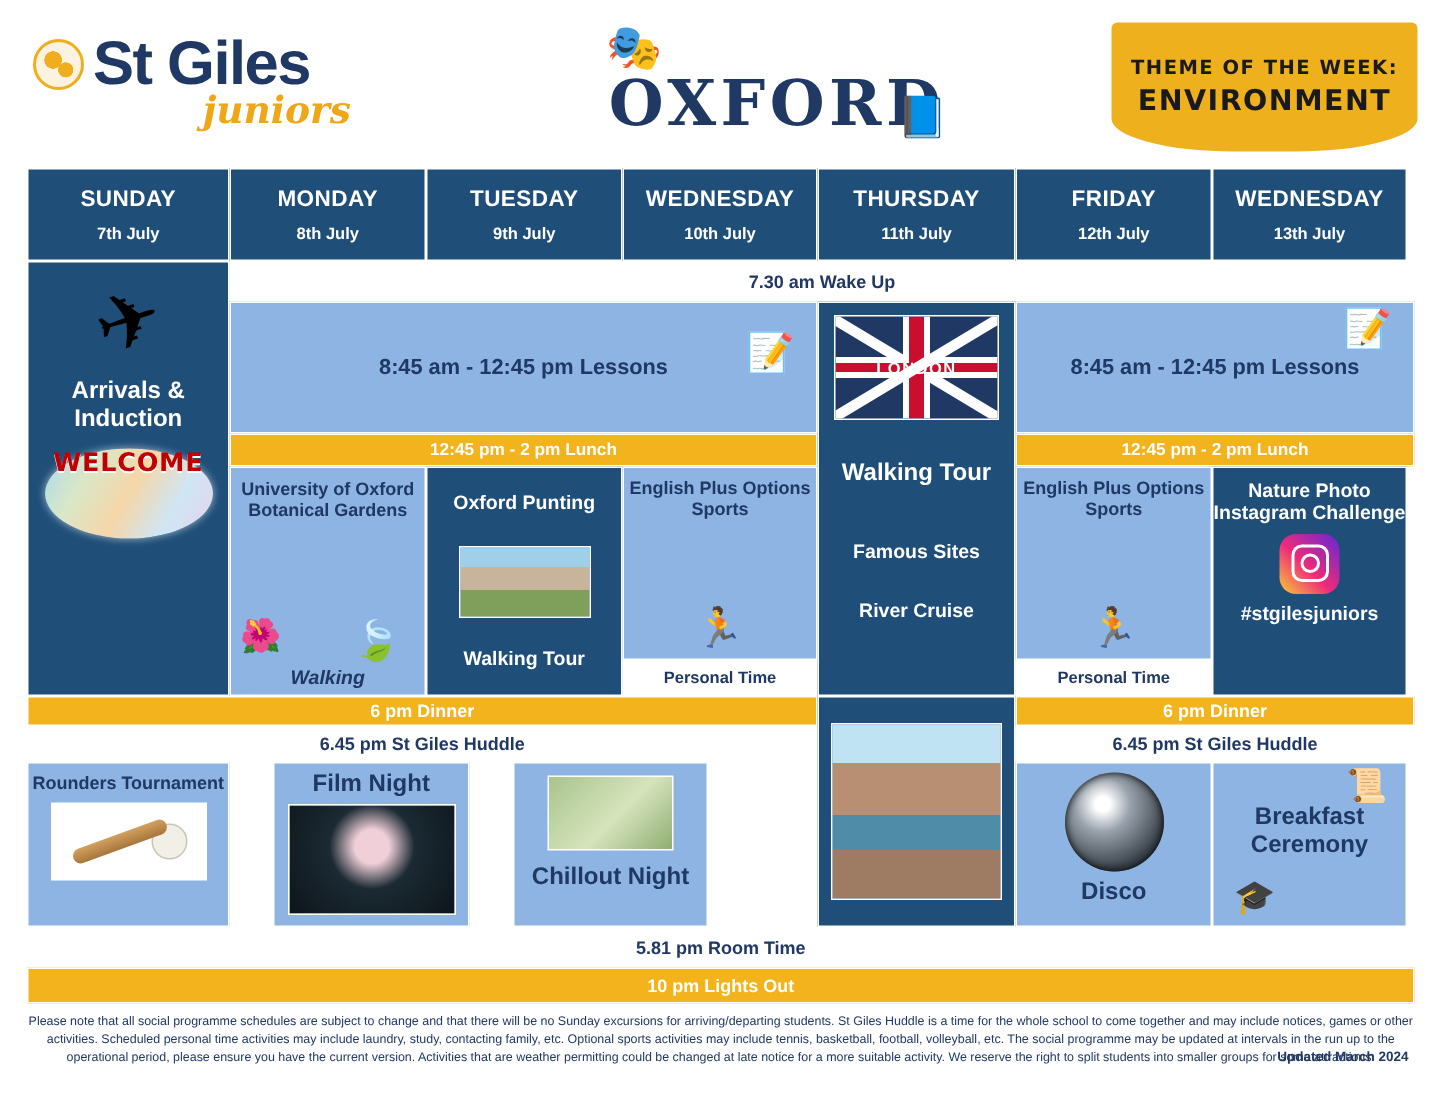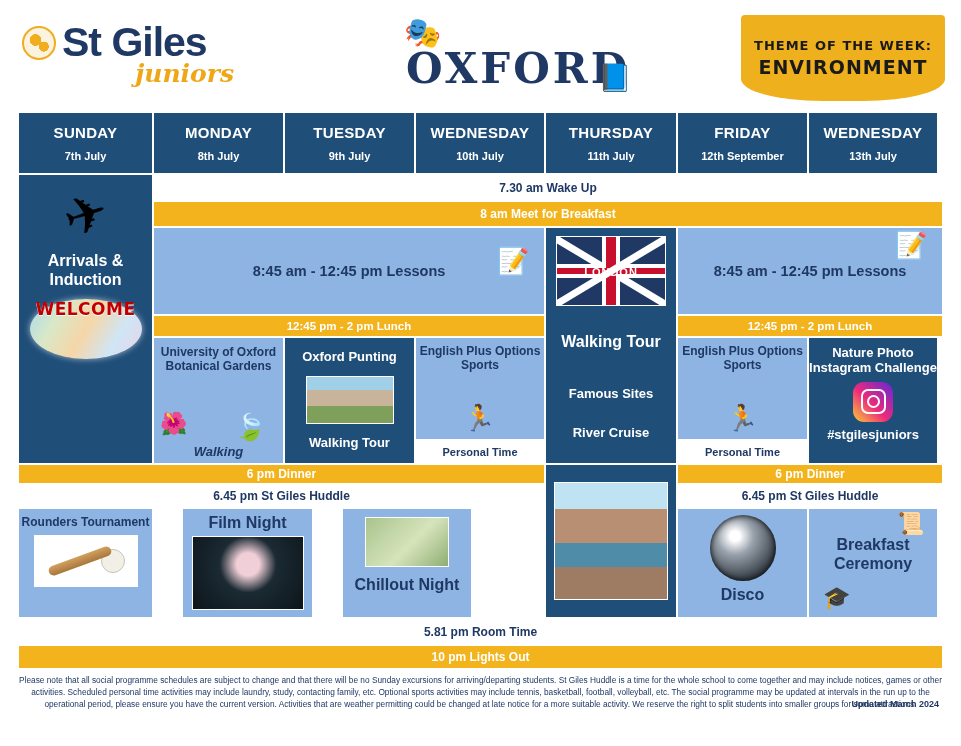--- a/index.html
+++ b/index.html
@@ -155,21 +155,21 @@
     <div class="cell dk c-wed">
       <div class="dayname">WEDNESDAY</div>
       <div class="daydate">10th July</div>
     </div>
     <div class="cell dk c-thu">
       <div class="dayname">THURSDAY</div>
       <div class="daydate">11th July</div>
     </div>
     <div class="cell dk c-fri">
       <div class="dayname">FRIDAY</div>
-      <div class="daydate">12th September</div>
+      <div class="daydate">12th July</div>
     </div>
     <div class="cell dk c-sat">
       <div class="dayname">WEDNESDAY</div>
       <div class="daydate">13th July</div>
     </div>
   </div>
 
   <div class="row">
 
     <div class="cell dk c-sun" style="height:290px;justify-content:flex-start;padding-top:14px;gap:10px;">
@@ -179,23 +179,20 @@
         <span>WELCOME</span>
       </div>
     </div>
 
     <div style="flex:1 1 auto;display:flex;flex-direction:column;">
 
       <div class="cell wh" style="height:27px;">
         <span class="bandtxt">7.30 am   Wake Up</span>
       </div>
 
-      <div class="cell yl" style="height:26px;">
-        <span class="bandtxt">8 am   Meet for Breakfast</span>
-      </div>
 
       <div class="row" style="flex:1 1 auto;">
 
         <div style="flex:0 0 392px;display:flex;flex-direction:column;">
           <div class="cell lb" style="height:88px;position:relative;">
             <span class="lesson-txt">8:45 am - 12:45 pm  Lessons</span>
             <span class="notes note-abs" style="right:14px;top:20px;">📝</span>
           </div>
           <div class="cell yl" style="height:22px;">
             <span class="bandtxt small">12:45 pm - 2 pm  Lunch</span>

